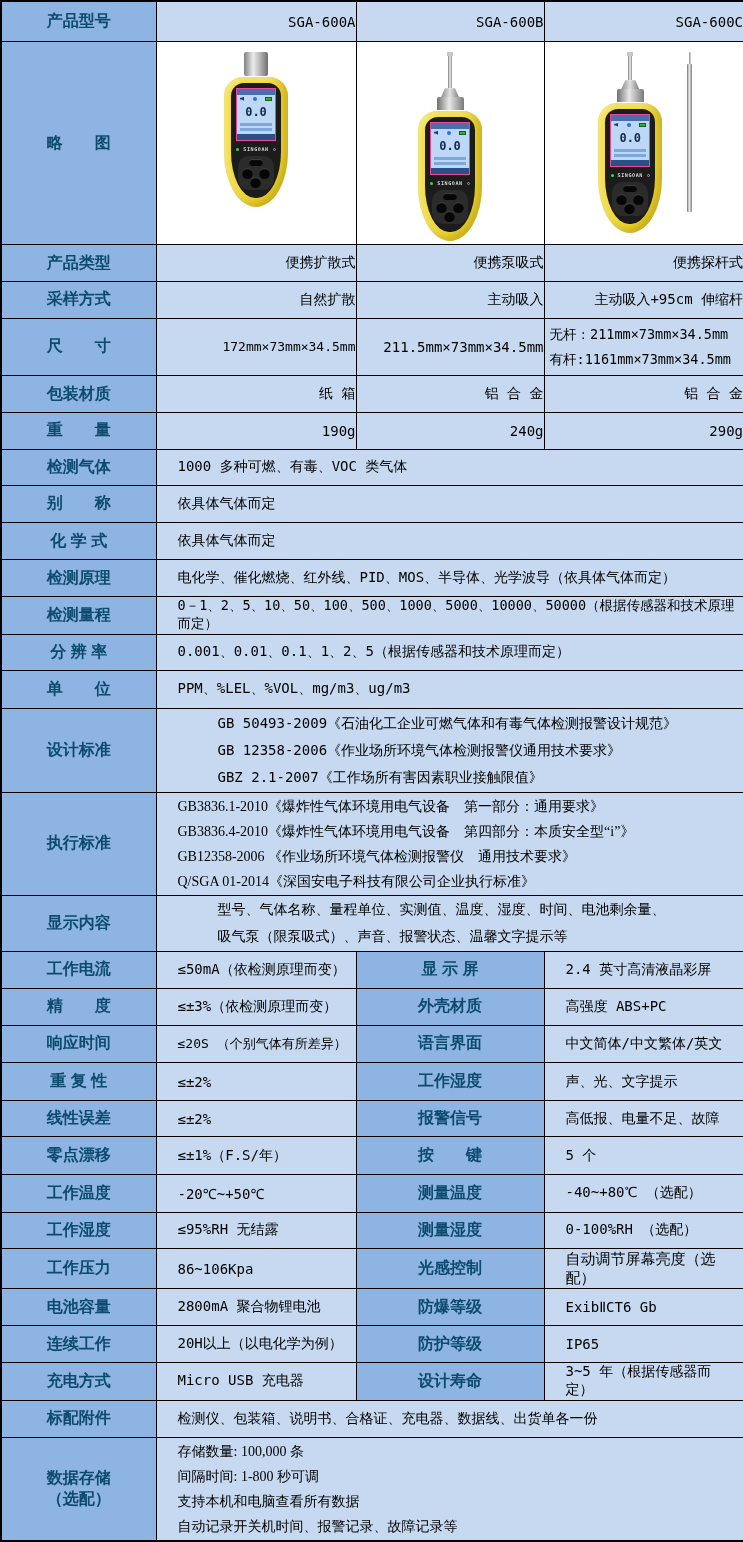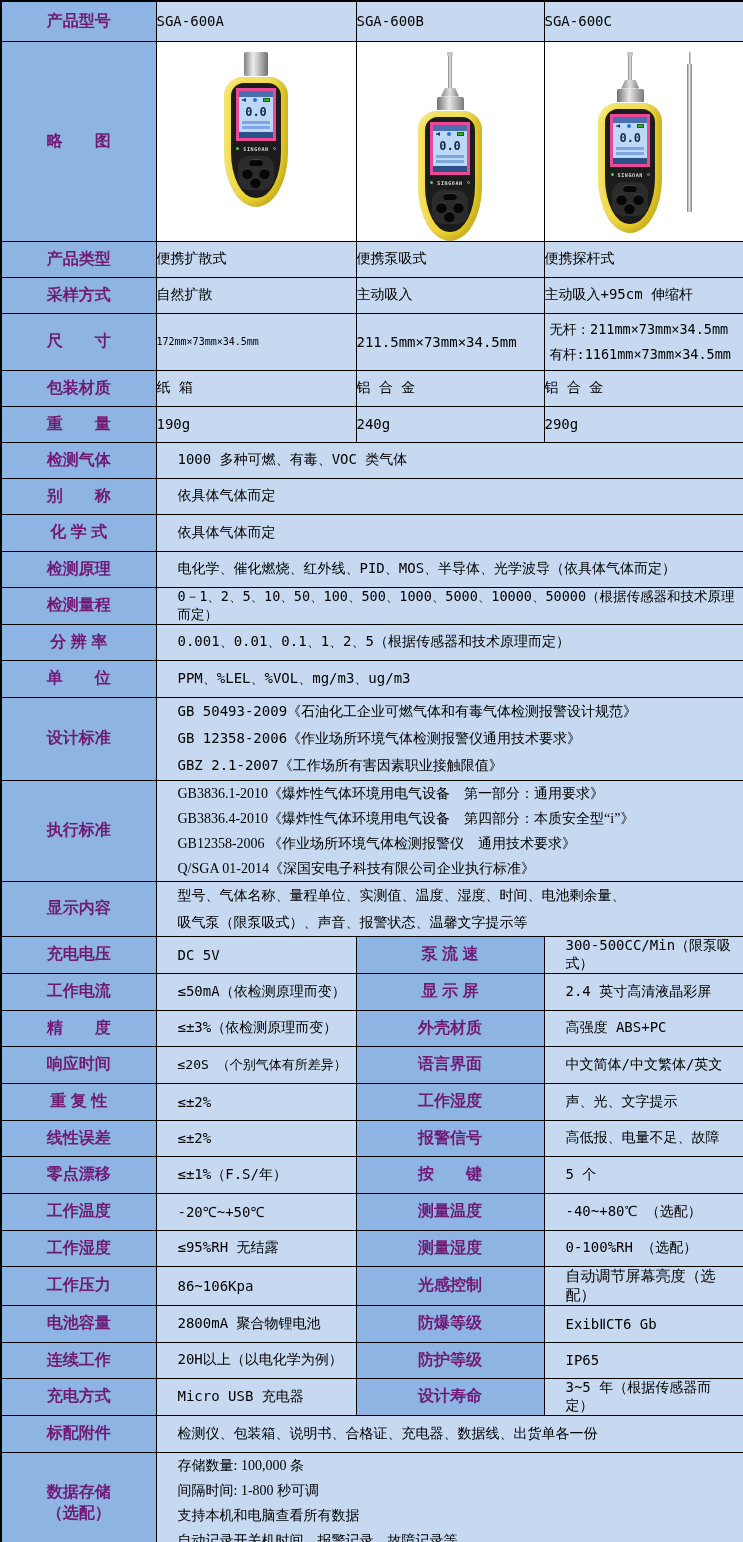--- a/index.html
+++ b/index.html
@@ -10,35 +10,35 @@
     width:743px; height:1542px;
     border-collapse:collapse; table-layout:fixed;
     border:2px solid #000;
   }
   .spec th, .spec td {
     border:1px solid #000;
     overflow:hidden;
   }
   .spec th {
     background:#8DB4E2;
-    font-size:16px; font-weight:bold; color:#701a75;
+    font-size:16px; font-weight:bold; color:#0c4a6e;
     text-align:center; vertical-align:middle;
     font-family:"Liberation Sans", sans-serif;
   }
   .spec td {
     background:#C6D9F1;
     font-size:14px; color:#000;
     vertical-align:middle;
     font-family:"DejaVu Sans Mono","Liberation Sans", sans-serif;
   }
-  td.center { text-align:left; }
+  td.center { text-align:right; }
   td.lpad { text-align:left; padding-left:21px; padding-right:4px; }
   td.sketch { background:#fff; vertical-align:middle; }
   .line { line-height:25px;font-family:Liberation Serif, serif; }
-  .line2 { line-height:27px; }
+  .line2 { line-height:27px;margin-left:40px; }
   .dim-lines div { line-height:25px; padding-left:5px; font-size:13.5px; white-space:nowrap; }
 
   
   tr.h40{height:40px} tr.h196{height:196px} tr.h36{height:36px} tr.h37{height:37px}
   tr.h57{height:57px} tr.h83{height:83px} tr.h98{height:98px} tr.h55{height:55px}
   tr.h100{height:100px}
 
   
   .dev-wrap { display:flex; justify-content:center; align-items:flex-start; height:100%; padding-top:10px; }
   .device { width:70px; }
@@ -68,21 +68,21 @@
     box-shadow:inset -5px -4px 8px rgba(120,90,0,.35), inset 4px 3px 6px rgba(255,255,255,.45);
   }
   .panel {
     width:50px; height:115px; margin:0 auto;
     background:#1c1c1c;
     border-radius:13px 13px 24px 24px / 13px 13px 46px 46px;
     padding-top:5px;
   }
   .screen {
     width:40px; height:53px; margin:0 auto;
-    background:#BCD8F6; border:3px solid #ec4899;
+    background:#BCD8F6; border:1px solid #ec4899;
     display:flex; flex-direction:column;
   }
   .scr-title { height:6px; background:#4a6fae; }
   .scr-icons { height:7px; display:flex; align-items:center; justify-content:space-between; padding:0 3px; }
   .ic-speaker { width:4px; height:4px; background:#243a66; clip-path:polygon(0 30%,40% 30%,100% 0,100% 100%,40% 70%,0 70%); }
   .ic-fan { width:4px; height:4px; background:#2e6fd6; border-radius:50%; }
   .ic-battery { width:7px; height:4px; background:#2bb52b; border:1px solid #1a5c1a; }
   .scr-value { flex:1; display:flex; align-items:center; justify-content:center;
     font-family:"DejaVu Sans Mono",monospace; font-weight:bold; font-size:12px; color:#16294d; }
   .scr-sub { height:12px; padding:1px 3px; display:flex; flex-direction:column; gap:2px; }
@@ -253,21 +253,21 @@
     <td class="center">便携探杆式</td>
   </tr>
   <tr class="h36">
     <th>采样方式</th>
     <td class="center">自然扩散</td>
     <td class="center">主动吸入</td>
     <td class="center">主动吸入+95cm 伸缩杆</td>
   </tr>
   <tr class="h57">
     <th>尺　　寸</th>
-    <td class="center" style="font-size:10px">172mm×73mm×34.5mm</td>
+    <td class="center" style="font-size:13px">172mm×73mm×34.5mm</td>
     <td class="center" style="font-size:14px">211.5mm×73mm×34.5mm</td>
     <td class="dim-lines">
       <div>无杆：211mm×73mm×34.5mm</div>
       <div>有杆:1161mm×73mm×34.5mm</div>
     </td>
   </tr>
   <tr class="h36">
     <th>包装材质</th>
     <td class="center">纸 箱</td>
     <td class="center">铝 合 金</td>
@@ -329,26 +329,20 @@
   </tr>
 
   <tr class="h55">
     <th>显示内容</th>
     <td colspan="3" class="lpad">
       <div class="line2">型号、气体名称、量程单位、实测值、温度、湿度、时间、电池剩余量、</div>
       <div class="line2">吸气泵（限泵吸式）、声音、报警状态、温馨文字提示等</div>
     </td>
   </tr>
 
-  <tr class="h37">
-    <th>充电电压</th>
-    <td class="lpad">DC 5V</td>
-    <th>泵 流 速</th>
-    <td class="lpad">300-500CC/Min（限泵吸式）</td>
-  </tr>
   <tr class="h37">
     <th>工作电流</th>
     <td class="lpad">≤50mA（依检测原理而变）</td>
     <th>显 示 屏</th>
     <td class="lpad">2.4 英寸高清液晶彩屏</td>
   </tr>
   <tr class="h36">
     <th>精　　度</th>
     <td class="lpad">≤±3%（依检测原理而变）</td>
     <th>外壳材质</th>

